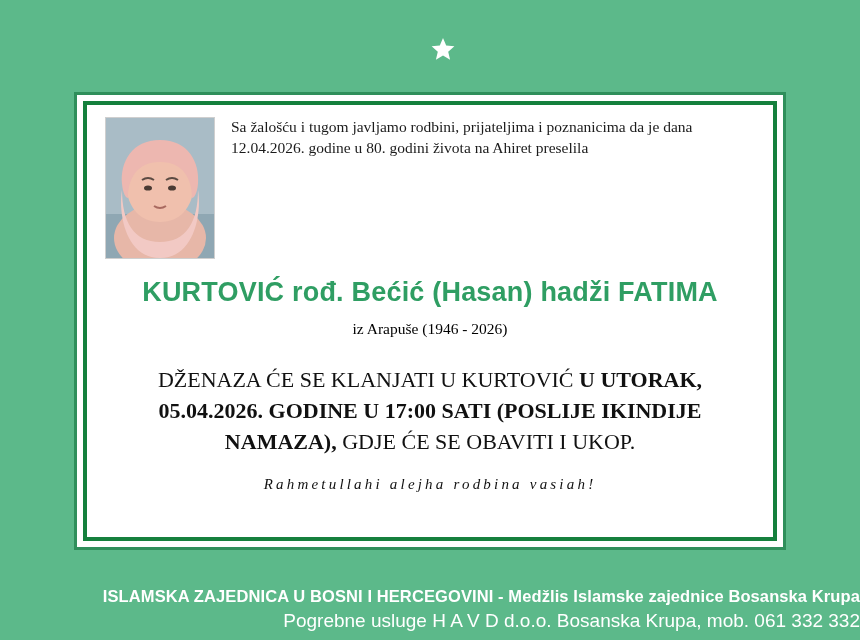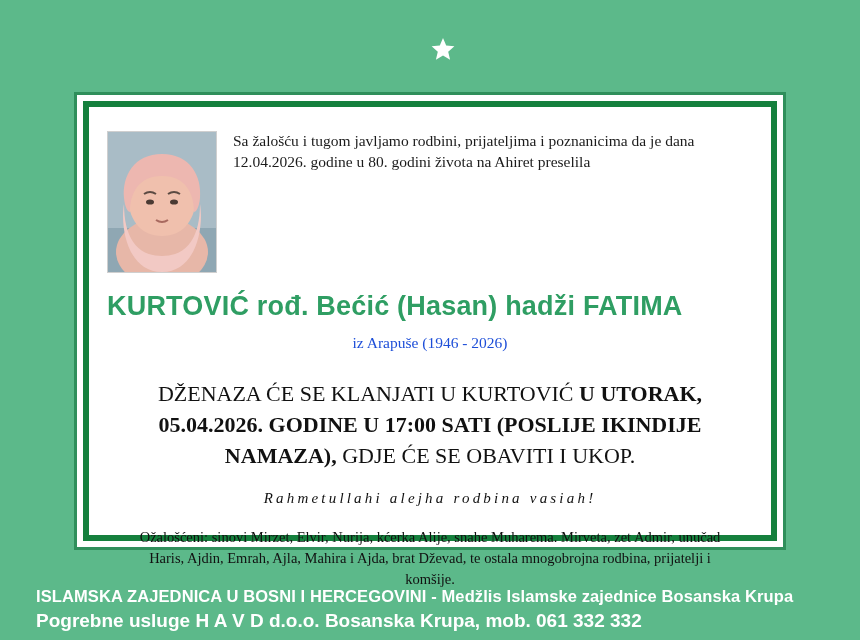--- a/index.html
+++ b/index.html
@@ -39,24 +39,24 @@
     position: relative;
     margin: 0 auto;
     width: 712px;
     background: #ffffff;
     border: 3px solid #2f8f5b;
     box-sizing: border-box;
     padding: 6px;
     height: 458px;
   }
   .card-inner {
-    border: 6px solid #15803d;
+    border: 4px solid #15803d;
     height: 100%;
     box-sizing: border-box;
-    padding: 24px 18px 10px 18px;
+    padding: 12px 18px 10px 18px;
   }
 
   
   .head-row {
     display: flex;
     align-items: flex-start;
   }
   .photo {
     width: 108px;
     height: 140px;
@@ -73,33 +73,33 @@
     padding-left: 16px;
   }
   .intro {
     font-size: 15.5px;
     line-height: 1.35;
     color: #1b1b1b;
     text-align: left;
   }
   .deceased-name {
     margin-top: 18px;
-    text-align: left;
+    text-align: center;
     color: #2f9e63;
     font-family: "Liberation Sans", sans-serif;
     font-weight: bold;
     font-size: 27px;
     letter-spacing: 0.2px;
     white-space: nowrap;
   }
   .origin {
     margin-top: 12px;
     text-align: center;
     font-size: 15.5px;
-    color: #1d4ed8;
+    color: #000000;
   }
 
   
   .details {
     margin-top: 26px;
     text-align: center;
     font-size: 22px;
     line-height: 1.42;
     color: #111;
     padding: 0 6px;
@@ -120,37 +120,37 @@
     text-align: center;
     font-size: 14.5px;
     line-height: 1.45;
     color: #111;
     padding: 0 22px;
   }
 
   
   .footer {
     position: absolute;
-    left: 0;
+    left: 12px;
     right: 0;
     bottom: 8px;
-    text-align: left;
+    text-align: right;
     font-family: "Liberation Sans", sans-serif;
     color: #ffffff;
     margin-left: 36px;
   }
   .footer-line1 {
     font-size: 16.5px;
     font-weight: bold;
     letter-spacing: 0.1px;
     margin-bottom: 4px;
   }
   .footer-line2 {
     font-size: 19px;
-    font-weight: bold;
+    font-weight: normal;
   }
 </style>
 </head>
 <body>
 
 <div class="page">
 
   <div class="emblem-area">
     <span class="emblem-wrap">
       <svg class="emblem" viewBox="0 0 78 78" aria-hidden="true">
@@ -184,21 +184,20 @@
         </div>
       </div>
 
       <div class="deceased-name">KURTOVIĆ rođ. Bećić (Hasan) hadži FATIMA</div>
       <div class="origin">iz Arapuše (1946 - 2026)</div>
 
       <div class="details"><span>DŽENAZA ĆE SE KLANJATI U KURTOVIĆ </span><b>U UTORAK, 05.04.2026. GODINE U 17:00 SATI (POSLIJE IKINDIJE NAMAZA),</b><span> GDJE ĆE SE OBAVITI I UKOP.</span></div>
 
       <div class="dua">Rahmetullahi alejha rodbina vasiah!</div>
 
-      <div class="mourners">Ožalošćeni: sinovi Mirzet, Elvir, Nurija, kćerka Alije, snahe Muharema. Mirveta, zet Admir, unučad Haris, Ajdin, Emrah, Ajla, Mahira i Ajda, brat Dževad, te ostala mnogobrojna rodbina, prijatelji i komšije.</div>
 
     </div>
   </div>
 
   <div class="footer">
     <div class="footer-line1">ISLAMSKA ZAJEDNICA U BOSNI I HERCEGOVINI - Medžlis Islamske zajednice Bosanska Krupa</div>
     <div class="footer-line2">Pogrebne usluge H A V D d.o.o. Bosanska Krupa, mob. 061 332 332</div>
   </div>
 
 </div>

